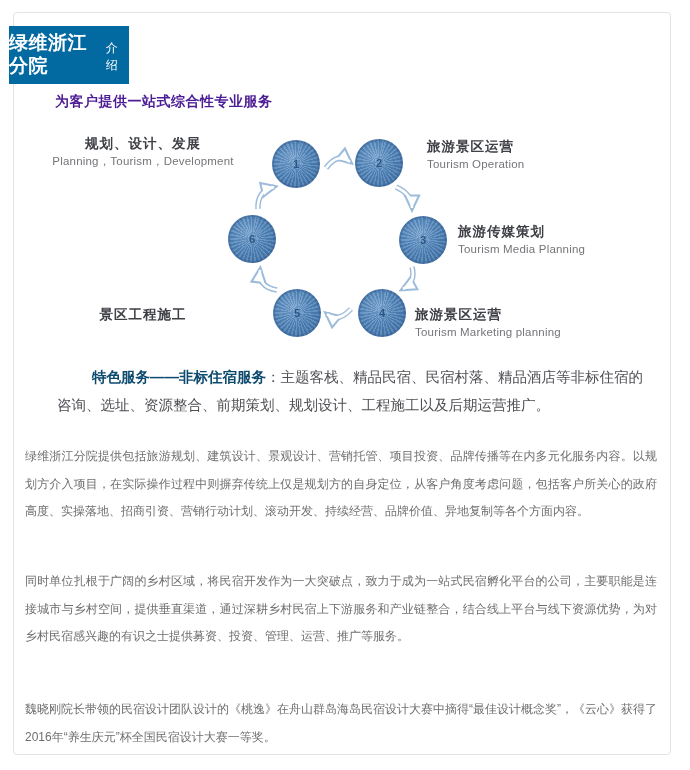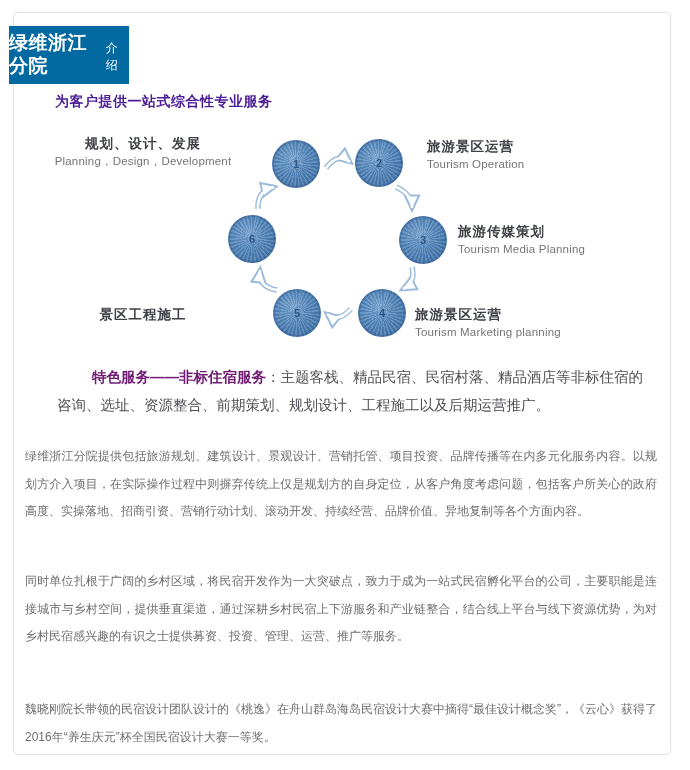--- a/index.html
+++ b/index.html
@@ -33,21 +33,21 @@
   .node-label{position:absolute;line-height:1.15;}
   .node-label .zh{font-size:13.5px;font-weight:bold;color:#3e4046;letter-spacing:1px;}
   .node-label .en{font-size:11.5px;color:#75757a;margin-top:3px;letter-spacing:0.2px;}
   .ra{text-align:center;}
   .arrows{position:absolute;left:200px;top:120px;width:330px;height:240px;}
   
   .feature{
     position:absolute;left:57px;top:363px;width:586px;margin:0;
     font-size:14.5px;line-height:28px;color:#4f4f55;text-align:justify;text-indent:35px;
   }
-  .feature .lbl{font-weight:bold;color:#701a75;}
+  .feature .lbl{font-weight:bold;color:#0c4a6e;}
   
   .para{
     position:absolute;left:25px;width:632px;margin:0;
     font-size:12px;line-height:27.5px;color:#6e6e6e;text-align:justify;
   }
   .p1{top:443px;} .p2{top:568px;} .p3{top:696px;}
 </style>
 </head>
 <body>
 
@@ -75,21 +75,21 @@
     </div>
   <div class="circle" style="left:273px;top:289px;">
       <span class="num">5</span>
     </div>
   <div class="circle" style="left:228px;top:215px;">
       <span class="num">6</span>
     </div>
 
   <div class="node-label ra" style="left:23px;top:136px;width:240px;">
     <div class="zh">规划、设计、发展</div>
-    <div class="en">Planning，Design，Development</div>
+    <div class="en">Planning，Tourism，Development</div>
   </div>
   <div class="node-label" style="left:427px;top:139px;">
     <div class="zh">旅游景区运营</div>
     <div class="en">Tourism Operation</div>
   </div>
   <div class="node-label" style="left:458px;top:224px;">
     <div class="zh">旅游传媒策划</div>
     <div class="en">Tourism Media Planning</div>
   </div>
   <div class="node-label" style="left:415px;top:307px;">

